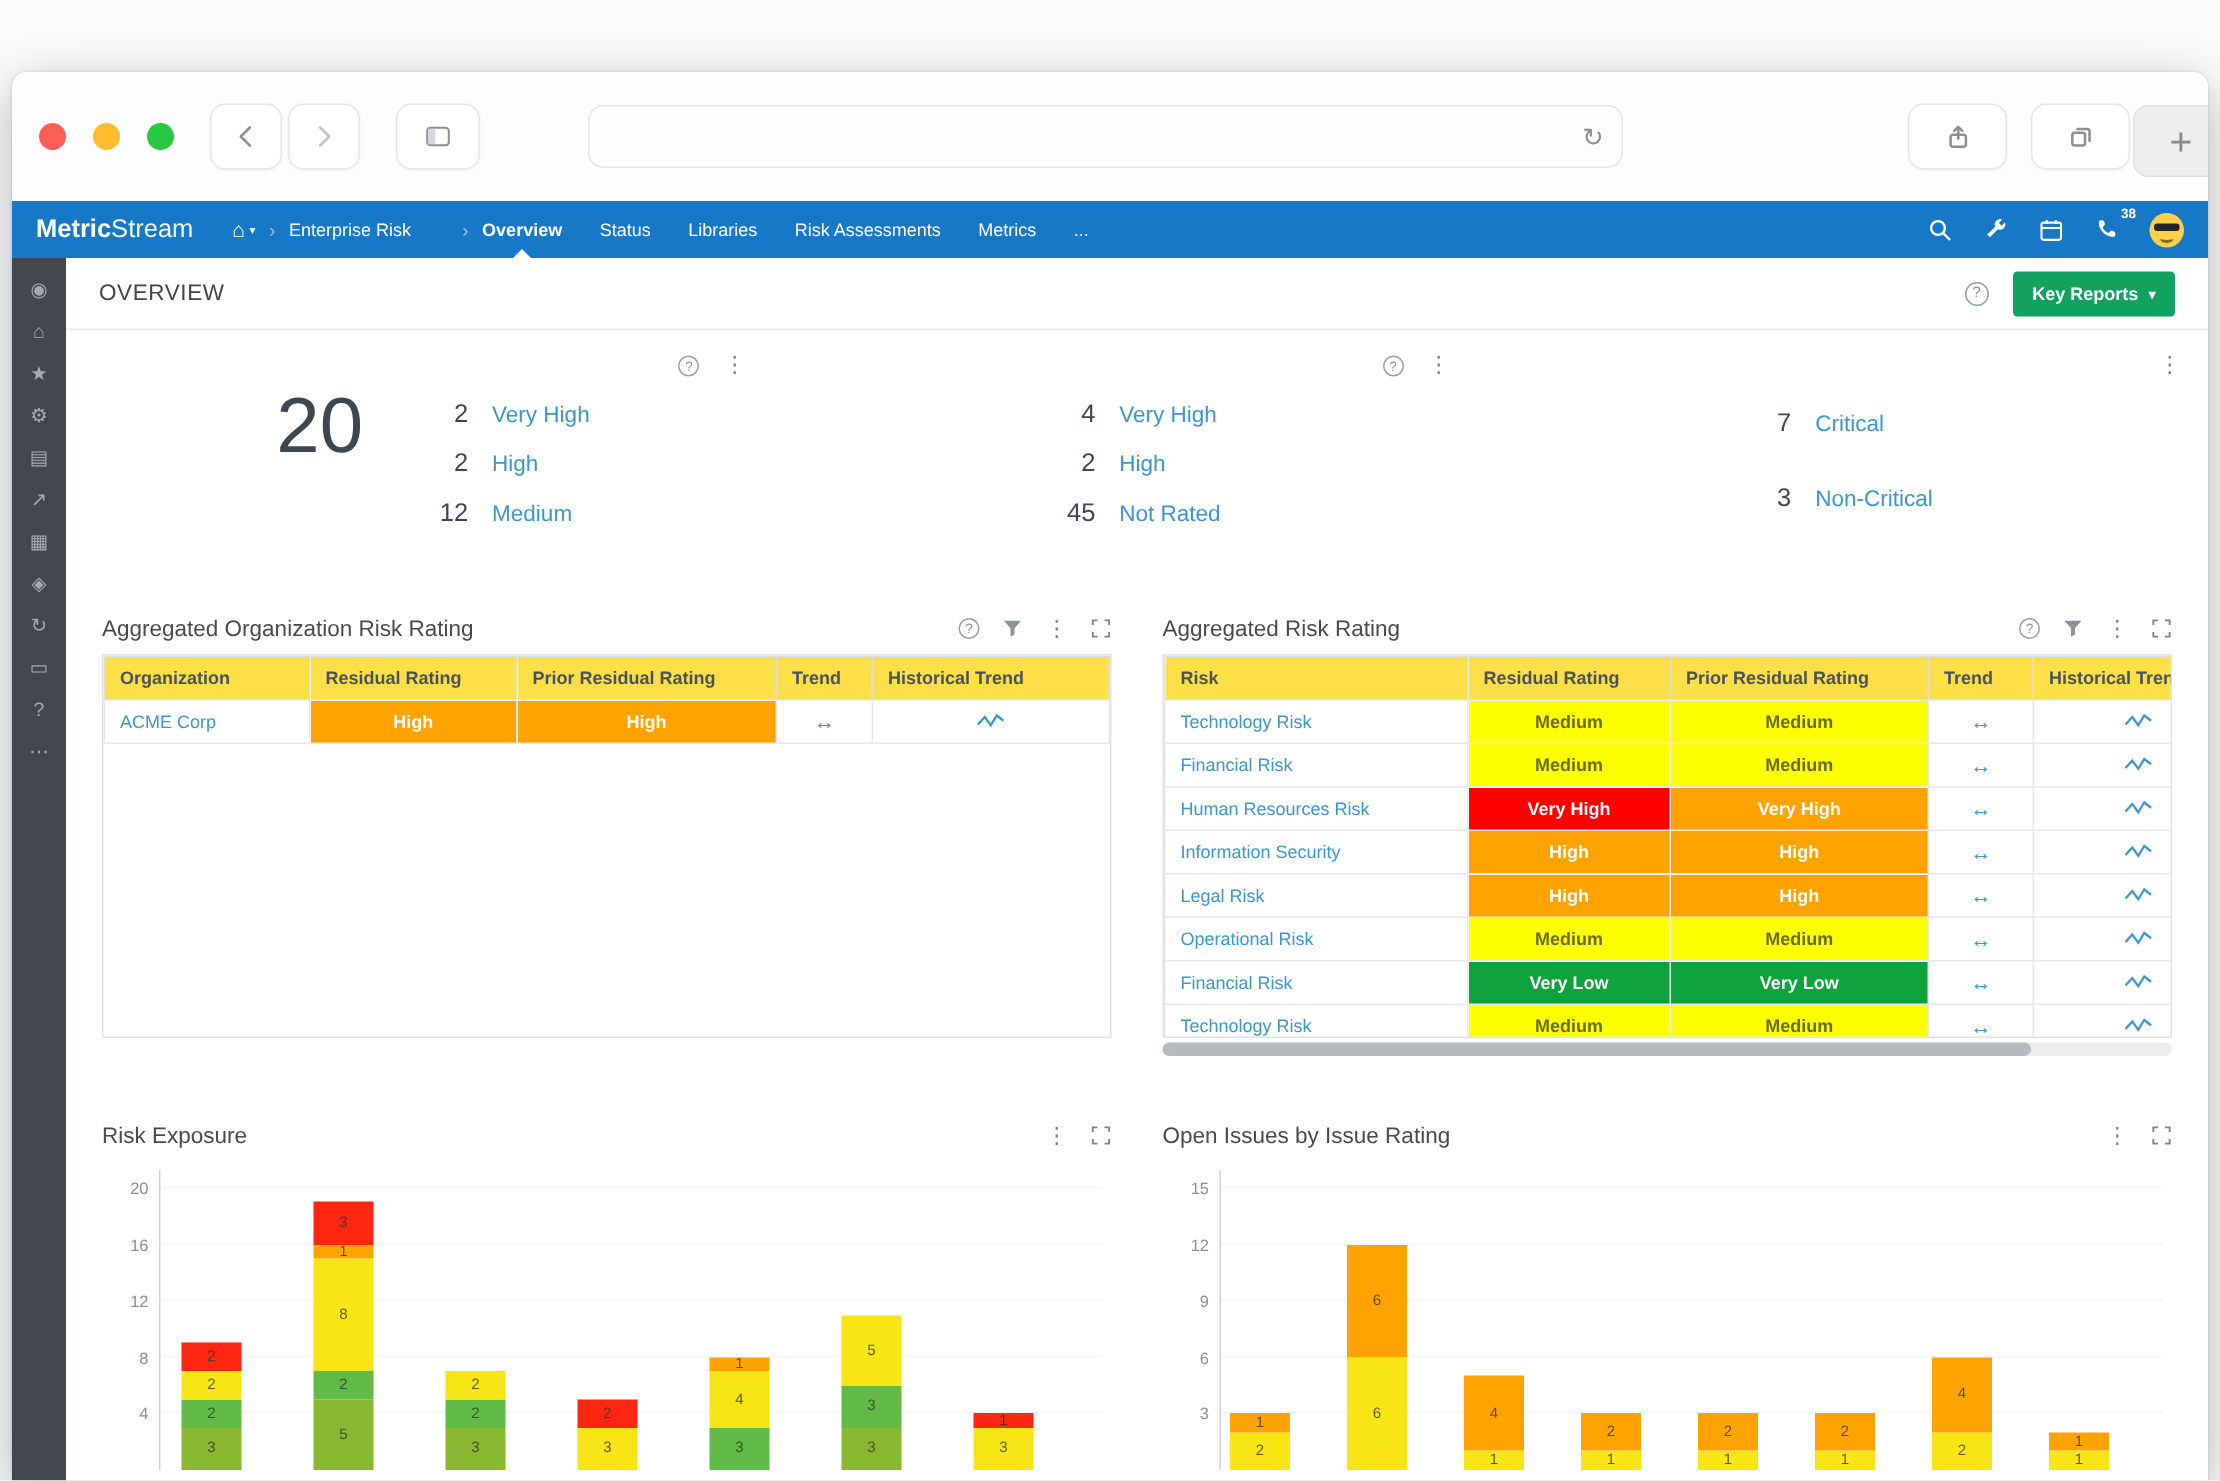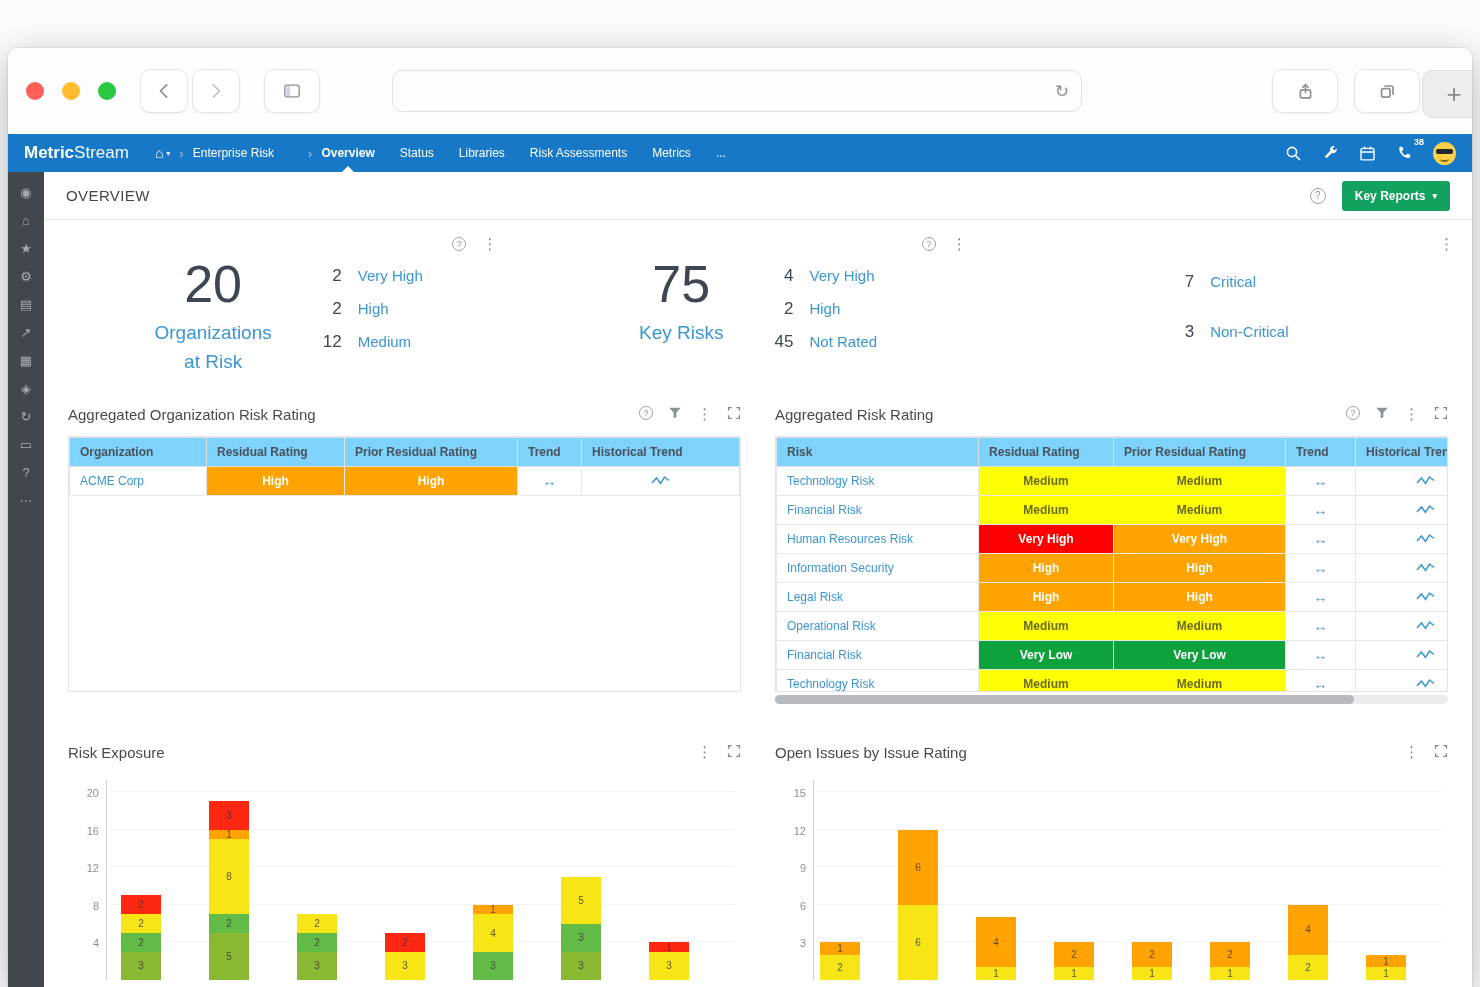--- a/index.html
+++ b/index.html
@@ -66,27 +66,27 @@
   .stat-number{font-size:52px;color:#3d4752;text-align:center;line-height:1}
   .stat-label{font-size:19px;color:#3b96d2;white-space:pre-line;text-align:center;line-height:1.5;margin-top:9px;cursor:pointer}
   .breakdown{display:flex;flex-direction:column;gap:13px;margin-top:8px}
   .breakdown.wide-gap{gap:30px;margin-top:14px}
   .bd-row{display:flex;gap:16px;align-items:baseline}
   .bd-count{min-width:28px;text-align:right;font-size:17px;color:#3d4752}
   .bd-label{font-size:15px;color:#3b96d2;cursor:pointer;text-decoration:none}
   
   .tables-row{display:flex;gap:34px;padding:12px 24px 0}
   .tcard{flex:1;min-width:0}
-  .tcard-head{display:flex;gap:15px;height:26px;margin-bottom:4px}
+  .tcard-head{display:flex;align-items:center;gap:15px;height:26px;margin-bottom:4px}
   .tcard-title{font-size:15px;color:#4a4a4a;margin-right:auto;white-space:nowrap}
   .icon-btn{display:flex;cursor:pointer}
   .icon-btn svg{width:14px;height:14px}
   .tpanel{border:1px solid #e0e2e5;height:256px;overflow:hidden;background:#fff}
   table.grid{border-collapse:collapse;font-size:12px}
-  .grid th{background:#7dd3fc;border:1px solid #dee0e2;height:29px;padding:0 10px;text-align:left;color:#49525b;font-weight:bold;white-space:nowrap;overflow:hidden}
+  .grid th{background:#fde047;border:1px solid #dee0e2;height:29px;padding:0 10px;text-align:left;color:#49525b;font-weight:bold;white-space:nowrap;overflow:hidden}
   .grid td{border:1px solid #e6e8ea;height:29px;padding:0 10px;white-space:nowrap;overflow:hidden}
   .grid.full{width:100%}
   .grid.wide{width:720px;table-layout:fixed}
   .cell-link{color:#3b96d2;cursor:pointer}
   .rating-cell{text-align:center;font-weight:bold;color:#fff}
   .trend-cell{text-align:center;color:#3b96d2;font-size:14px}
   .hscroll{height:9px;background:#ebecee;border-radius:5px;margin-top:3px;position:relative;cursor:pointer}
   .hthumb{position:absolute;left:0;top:0;bottom:0;width:86%;background:#b7bbbf;border-radius:5px}
   
   .charts-row{display:flex;gap:34px;padding:40px 24px 0}
@@ -220,22 +220,20 @@
       </div>
 
       <div class="stats-row">
         <div class="stat-widget">
           <div class="stat-icons">
             <span class="help-circle sm">?</span>
             <span class="kebab">⋮</span>
           </div>
           <div class="stat-main">
             <div class="stat-number">20</div>
-            <div class="stat-label">Organizations
-at Risk</div>
           </div>
           <div class="breakdown">
             <div class="bd-row">
                 <span class="bd-count">2</span>
                 <a class="bd-label">Very High</a>
               </div>
             <div class="bd-row">
                 <span class="bd-count">2</span>
                 <a class="bd-label">High</a>
               </div>
@@ -243,24 +241,20 @@
                 <span class="bd-count">12</span>
                 <a class="bd-label">Medium</a>
               </div>
           </div>
         </div>
 
         <div class="stat-widget">
           <div class="stat-icons">
             <span class="help-circle sm">?</span>
             <span class="kebab">⋮</span>
-          </div>
-          <div class="stat-main">
-            <div class="stat-number">75</div>
-            <div class="stat-label">Key Risks</div>
           </div>
           <div class="breakdown">
             <div class="bd-row">
                 <span class="bd-count">4</span>
                 <a class="bd-label">Very High</a>
               </div>
             <div class="bd-row">
                 <span class="bd-count">2</span>
                 <a class="bd-label">High</a>
               </div>

